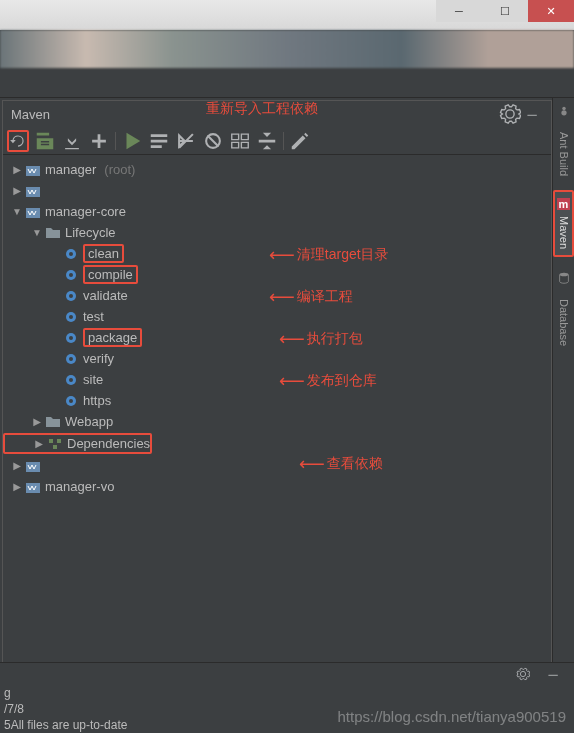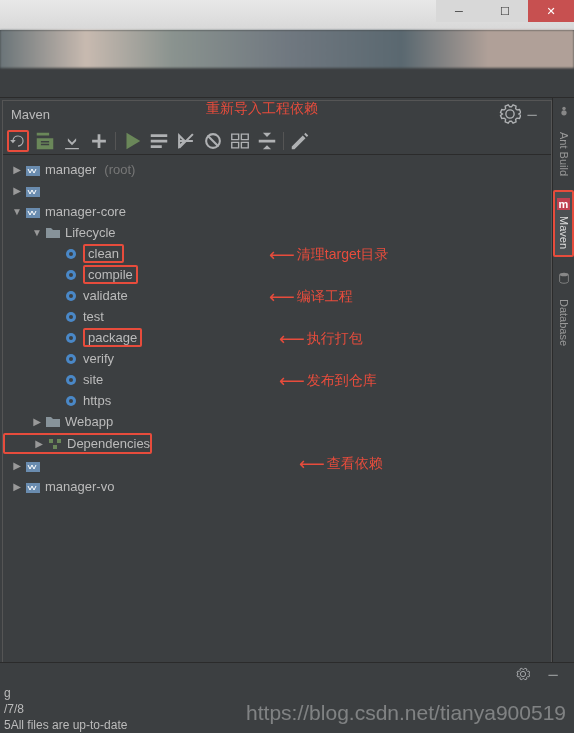--- a/index.html
+++ b/index.html
@@ -40,21 +40,21 @@
 .rail-label .m-badge { background: #c04050; color: #fff; font-weight: bold; padding: 0 2px; writing-mode: horizontal-tb; font-size: 11px; display: inline-block; margin-bottom: 3px; }
 .rail-icon { width: 14px; height: 14px; color: #888; }
 
 .annot { position: absolute; color: #e74c3c; font-size: 14px; pointer-events: none; display: flex; align-items: center; gap: 2px; margin-left: 16px; }
 .annot-arrow-l { font-size: 18px; }
 
 .status { position: absolute; bottom: 0; left: 0; right: 0; background: #3c3f41; border-top: 1px solid #2b2b2b; }
 .status .gear-row { height: 22px; display: flex; justify-content: flex-end; align-items: center; padding-right: 10px; gap: 8px; }
 .status .line { padding: 1px 4px; font-size: 12px; color: #bbb; }
 
-.watermark { position: absolute; bottom: 8px; right: 8px; color: rgba(255,255,255,0.35); font-size: 21px; pointer-events: none; }
+.watermark { position: absolute; bottom: 8px; right: 8px; color: rgba(255,255,255,0.35); font-size: 15px; pointer-events: none; }
 
 svg { fill: currentColor; }
 </style>
 </head>
 <body>
 
 <div class="titlebar">
   <div class="titlebtn min">─</div>
   <div class="titlebtn max">☐</div>
   <div class="titlebtn close">✕</div>

